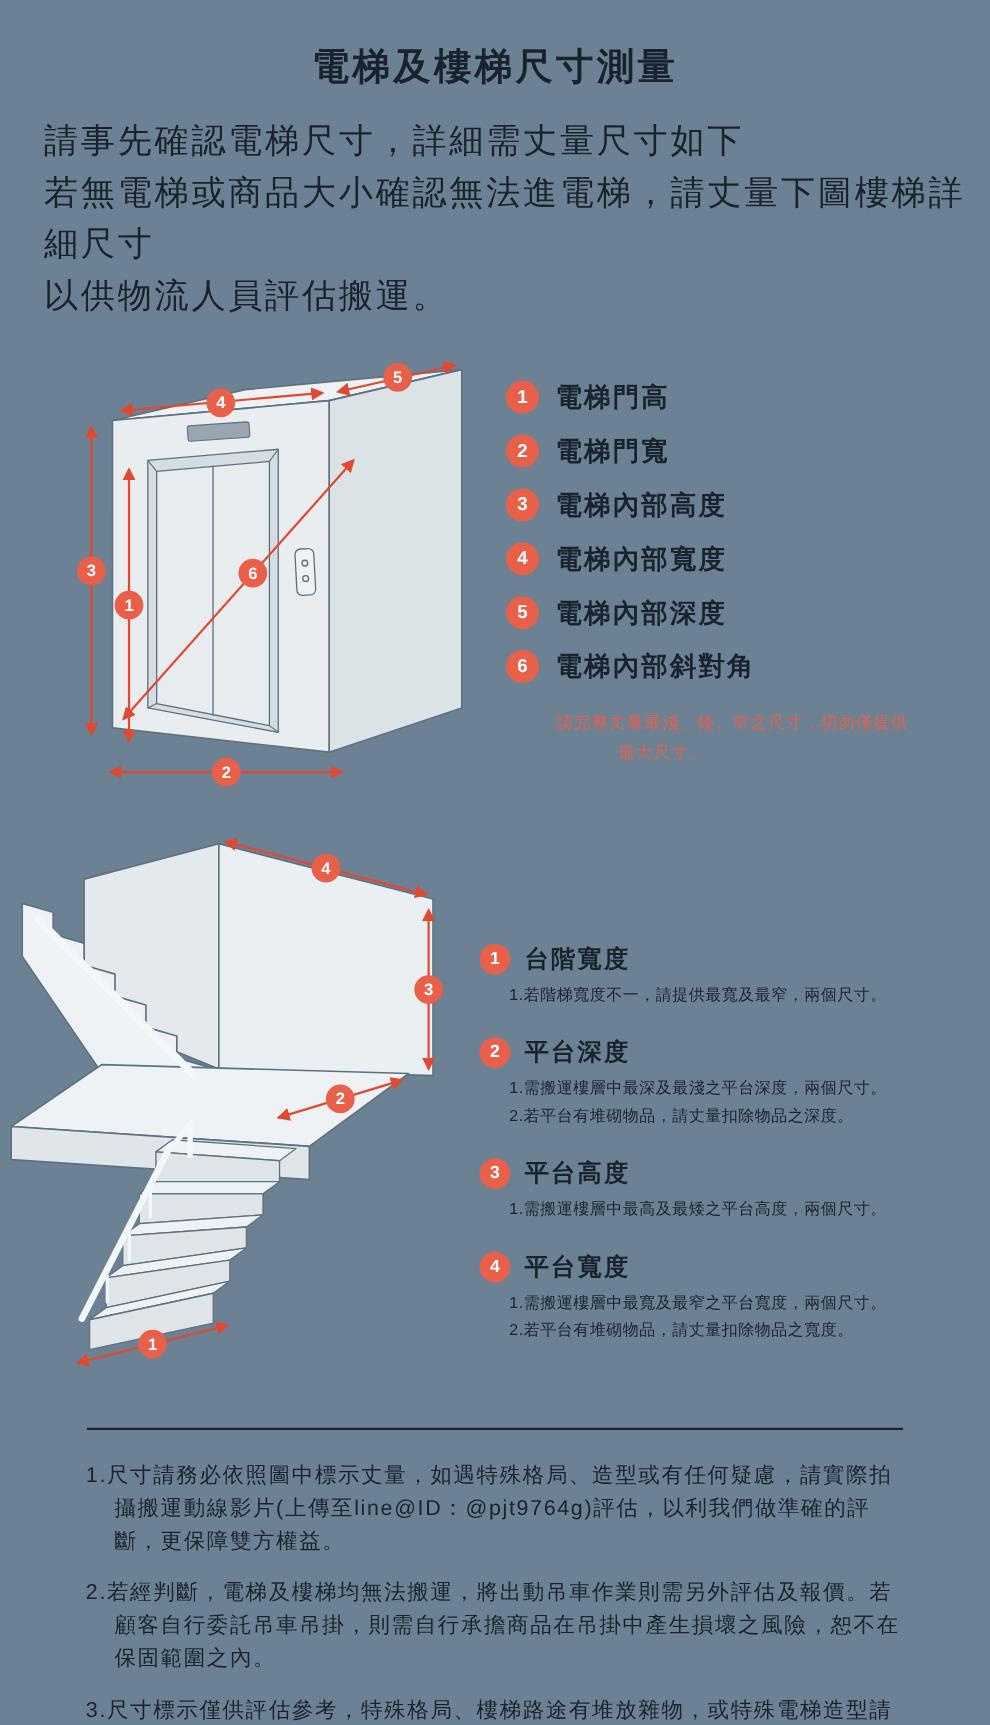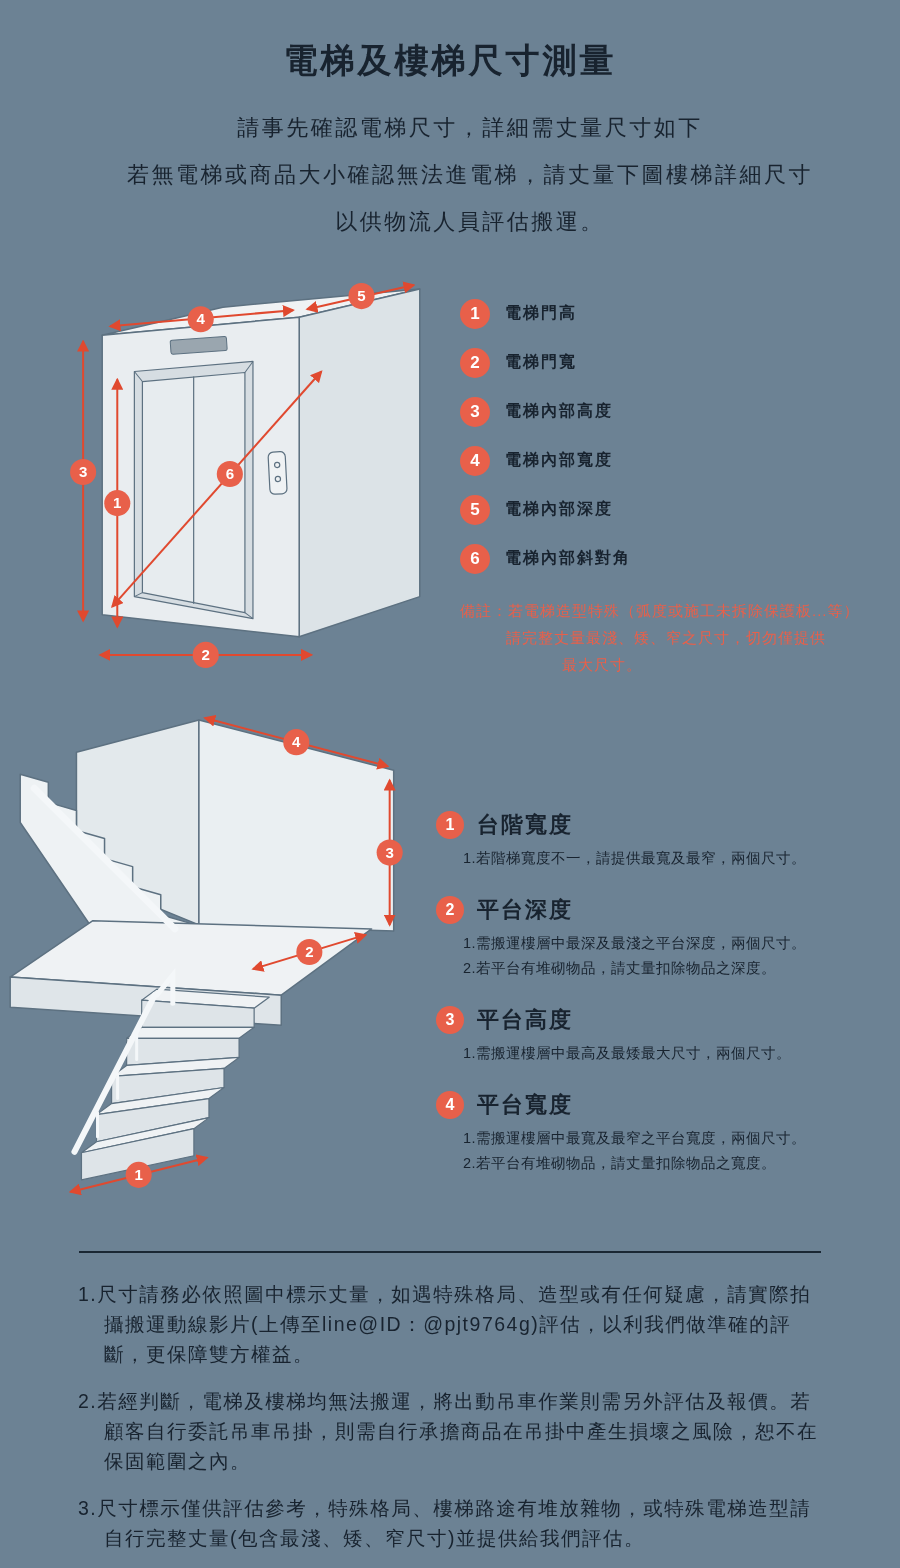--- a/index.html
+++ b/index.html
@@ -13,38 +13,38 @@
 
   .title {
     text-align: center;
     padding-top: 38px;
     font-size: 34px;
     font-weight: bold;
     letter-spacing: 3px;
   }
   .intro {
     margin-top: 20px;
-    text-align: center;
-    font-size: 22px;
+    text-align: left;
+    font-size: 31px;
     line-height: 47px;
     letter-spacing: 2.5px;
     font-weight: 500;
     padding-left: 40px;
   }
 
   .section-elevator { position: relative; height: 425px; margin-top: 26px; }
   .section-stairs   { position: relative; height: 525px; margin-top: 8px; }
 
   .fig { display: block; }
   .elevator-fig { position: absolute; left: 70px; top: 4px; }
   .stairs-fig   { position: absolute; left: 6px;  top: 0; }
 
   .elevator-legend { position: absolute; left: 460px; top: 18px; width: 432px; }
   .lg-row { display: flex; align-items: center; gap: 15px; height: 49px; }
-  .lg-label { font-size: 16px; font-weight: bold; letter-spacing: 2px; }
+  .lg-label { font-size: 24px; font-weight: bold; letter-spacing: 2px; }
 
   .circle {
     display: inline-flex; align-items: center; justify-content: center;
     width: 30px; height: 30px; flex: 0 0 30px;
     border-radius: 50%;
     background: #E8604A; color: #FFFFFF;
     font-size: 17px; font-weight: bold;
   }
   .circle.sm { width: 28px; height: 28px; flex-basis: 28px; font-size: 16px; }
 
@@ -187,21 +187,20 @@
       <div class="lg-row">
         <span class="circle">5</span>
         <span class="lg-label">電梯內部深度</span>
       </div>
       <div class="lg-row">
         <span class="circle">6</span>
         <span class="lg-label">電梯內部斜對角</span>
       </div>
 
       <div class="ev-note">
-        <div class="note-line nl1"><span>備註：若電梯造型特殊（弧度或施工未拆除保護板...等）</span></div>
         <div class="note-line nl2"><span>請完整丈量</span><span class="b">最淺、矮、窄</span><span>之尺寸，切勿僅提供</span></div>
         <div class="note-line nl3"><span>最大尺寸。</span></div>
       </div>
     </div>
   </section>
 
   <section class="section-stairs">
 
     <div class="stairs-fig">
       <svg class="fig" viewBox="0 0 425 505" width="427" height="507" aria-hidden="true">
@@ -281,21 +280,21 @@
         </div>
         <div class="sl-sub"><span>1.需搬運樓層中</span><span class="b">最深</span><span>及</span><span class="b">最淺</span><span>之平台深度，</span><span class="b">兩個</span><span>尺寸。</span></div>
         <div class="sl-sub"><span>2.若平台有堆砌物品，請丈量</span><span class="b">扣除物品之深度</span><span>。</span></div>
       </div>
 
       <div class="sl-item">
         <div class="sl-head">
           <span class="circle sm">3</span>
           <span class="sl-title">平台高度</span>
         </div>
-        <div class="sl-sub"><span>1.需搬運樓層中</span><span class="b">最高</span><span>及</span><span class="b">最矮</span><span>最大尺寸，</span><span class="b">兩個</span><span>尺寸。</span></div>
+        <div class="sl-sub"><span>1.需搬運樓層中</span><span class="b">最高</span><span>及</span><span class="b">最矮</span><span>之平台高度，</span><span class="b">兩個</span><span>尺寸。</span></div>
       </div>
 
       <div class="sl-item">
         <div class="sl-head">
           <span class="circle sm">4</span>
           <span class="sl-title">平台寬度</span>
         </div>
         <div class="sl-sub"><span>1.需搬運樓層中</span><span class="b">最寬</span><span>及</span><span class="b">最窄</span><span>之平台寬度，</span><span class="b">兩個</span><span>尺寸。</span></div>
         <div class="sl-sub"><span>2.若平台有堆砌物品，請丈量</span><span class="b">扣除物品之寬度</span><span>。</span></div>
       </div>

